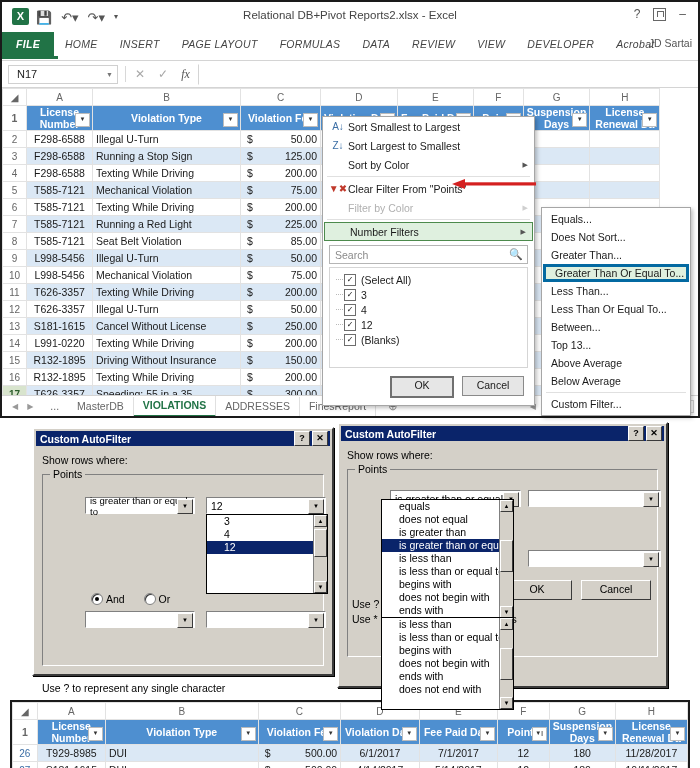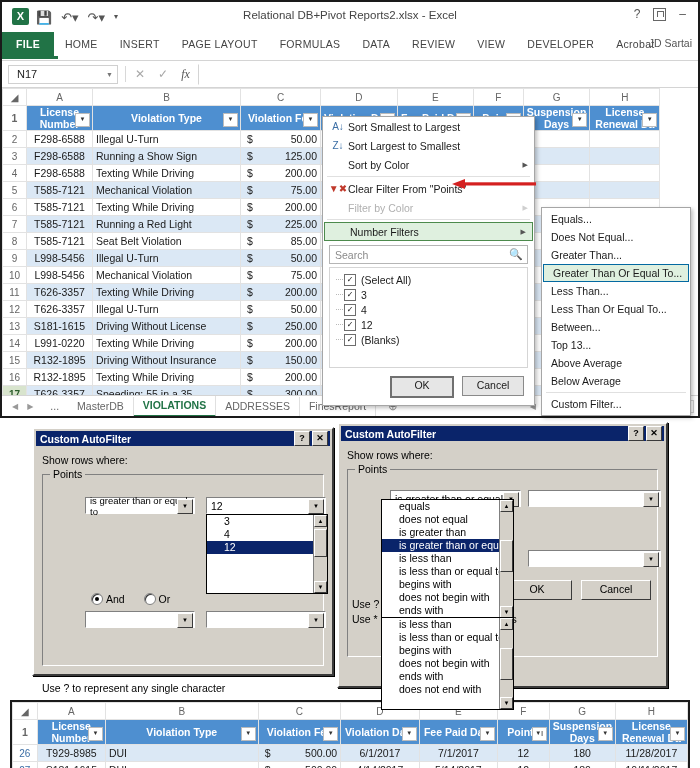--- a/index.html
+++ b/index.html
@@ -24,21 +24,21 @@
       font-size:12px;color:#555;}
   .win-ctrls .box{display:inline-block;border:1px solid #666;width:11px;height:11px;
       position:relative;}
   .win-ctrls .box:after{content:"";position:absolute;left:3px;top:2px;width:5px;height:5px;
       border:1px solid #666;border-bottom:none;}
 
   
   .ribbon{height:24px;background:#fff;position:relative;border-bottom:0;}
   .tabs{display:flex;align-items:stretch;height:24px;}
   .tab{font-size:10.5px;color:#444;padding:0 11px;display:flex;align-items:center;
-      letter-spacing:.3px;}
+      letter-spacing:.3px;font-style:italic;}
   .tab.file{background:#217346;color:#fff;font-weight:bold;padding:0 14px;}
   .user{position:absolute;right:6px;top:5px;font-size:10.5px;color:#555;}
   .ribbon-rule{height:3px;background:#217346;width:56px;}
 
   
   .formulabar{height:26px;display:flex;align-items:center;border-top:1px solid #d4d4d4;
       border-bottom:1px solid #d4d4d4;background:#fff;margin-top:4px;}
   .namebox{width:110px;height:19px;border:1px solid #d0d0d0;display:flex;align-items:center;
       justify-content:space-between;padding:0 4px 0 8px;font-size:11px;color:#222;
       margin-left:6px;box-sizing:border-box;background:#fff;}
@@ -114,21 +114,21 @@
   .fm-buttons{display:flex;justify-content:flex-end;gap:8px;padding:8px 10px 7px 0;}
   .btn95{width:60px;height:18px;border:1px solid #8a8a8a;background:#e6e6e6;font-size:10.5px;
       text-align:center;line-height:17px;color:#1a1a1a;}
   .btn95.def{border:2px solid #707070;line-height:15px;}
 
   
   #number-submenu{left:541px;top:207px;width:148px;background:#fff;border:1px solid #a6a6a6;
       box-shadow:2px 2px 4px rgba(0,0,0,.25);font-size:10.5px;color:#1a1a1a;z-index:45;
       padding:2px 0;}
   .nf-item{height:18px;display:flex;align-items:center;padding-left:9px;}
-  .nf-item.hl{border:1px solid #0369a1;background:#dff0df;box-sizing:border-box;margin:0 1px;}
+  .nf-item.hl{border:3px solid #0369a1;background:#dff0df;box-sizing:border-box;margin:0 1px;}
   .nf-sep{height:1px;background:#e0e0e0;margin:2px 4px;}
 
   
   #annot-arrow{left:452px;top:179px;width:84px;height:10px;z-index:60;}
 
   
   .dlg{background:#d4d0c8;border:2px solid;border-color:#fff #3a3a3a #3a3a3a #fff;
       box-shadow:1px 1px 0 #000;font-size:10.5px;color:#000;}
   .dlg-title{height:15px;background:#0a246a;color:#fff;font-weight:bold;font-size:10.5px;
       display:flex;align-items:center;padding:0 2px 0 4px;margin:2px;}
@@ -286,21 +286,21 @@
             <td class="cell c-fee"><span class="dollar">$</span>50.00</td>
             <td class="cell c-date"></td>
             <td class="cell c-paid"></td>
             <td class="cell c-pts"></td>
             <td class="cell c-susp"></td>
             <td class="cell c-ren"></td>
           </tr>
           <tr class="alt">
             <td class="rowh">3</td>
             <td class="cell c-lic">F298-6588</td>
-            <td class="cell c-type">Running a Show Sign</td>
+            <td class="cell c-type">Running a Stop Sign</td>
             <td class="cell c-fee"><span class="dollar">$</span>125.00</td>
             <td class="cell c-date"></td>
             <td class="cell c-paid"></td>
             <td class="cell c-pts"></td>
             <td class="cell c-susp"></td>
             <td class="cell c-ren"></td>
           </tr>
           <tr>
             <td class="rowh">4</td>
             <td class="cell c-lic">F298-6588</td>
@@ -396,21 +396,21 @@
             <td class="cell c-fee"><span class="dollar">$</span>50.00</td>
             <td class="cell c-date"></td>
             <td class="cell c-paid"></td>
             <td class="cell c-pts"></td>
             <td class="cell c-susp"></td>
             <td class="cell c-ren"></td>
           </tr>
           <tr class="alt">
             <td class="rowh">13</td>
             <td class="cell c-lic">S181-1615</td>
-            <td class="cell c-type">Driving Without License</td>
+            <td class="cell c-type">Cancel Without License</td>
             <td class="cell c-fee"><span class="dollar">$</span>250.00</td>
             <td class="cell c-date"></td>
             <td class="cell c-paid"></td>
             <td class="cell c-pts"></td>
             <td class="cell c-susp"></td>
             <td class="cell c-ren"></td>
           </tr>
           <tr>
             <td class="rowh">14</td>
             <td class="cell c-lic">L991-0220</td>
@@ -553,21 +553,21 @@
     <div class="btn95 def">OK</div>
     <div class="btn95">Cancel</div>
   </div>
 </div>
 
 <div class="abs" id="number-submenu">
     <div class="nf-item">
       <span>Equals...</span>
     </div>
     <div class="nf-item">
-      <span>Does Not Equal...</span>
+      <span>Does Not Sort...</span>
     </div>
     <div class="nf-item">
       <span>Greater Than...</span>
     </div>
     <div class="nf-item hl">
       <span>Greater Than Or Equal To...</span>
     </div>
     <div class="nf-item">
       <span>Less Than...</span>
     </div>

